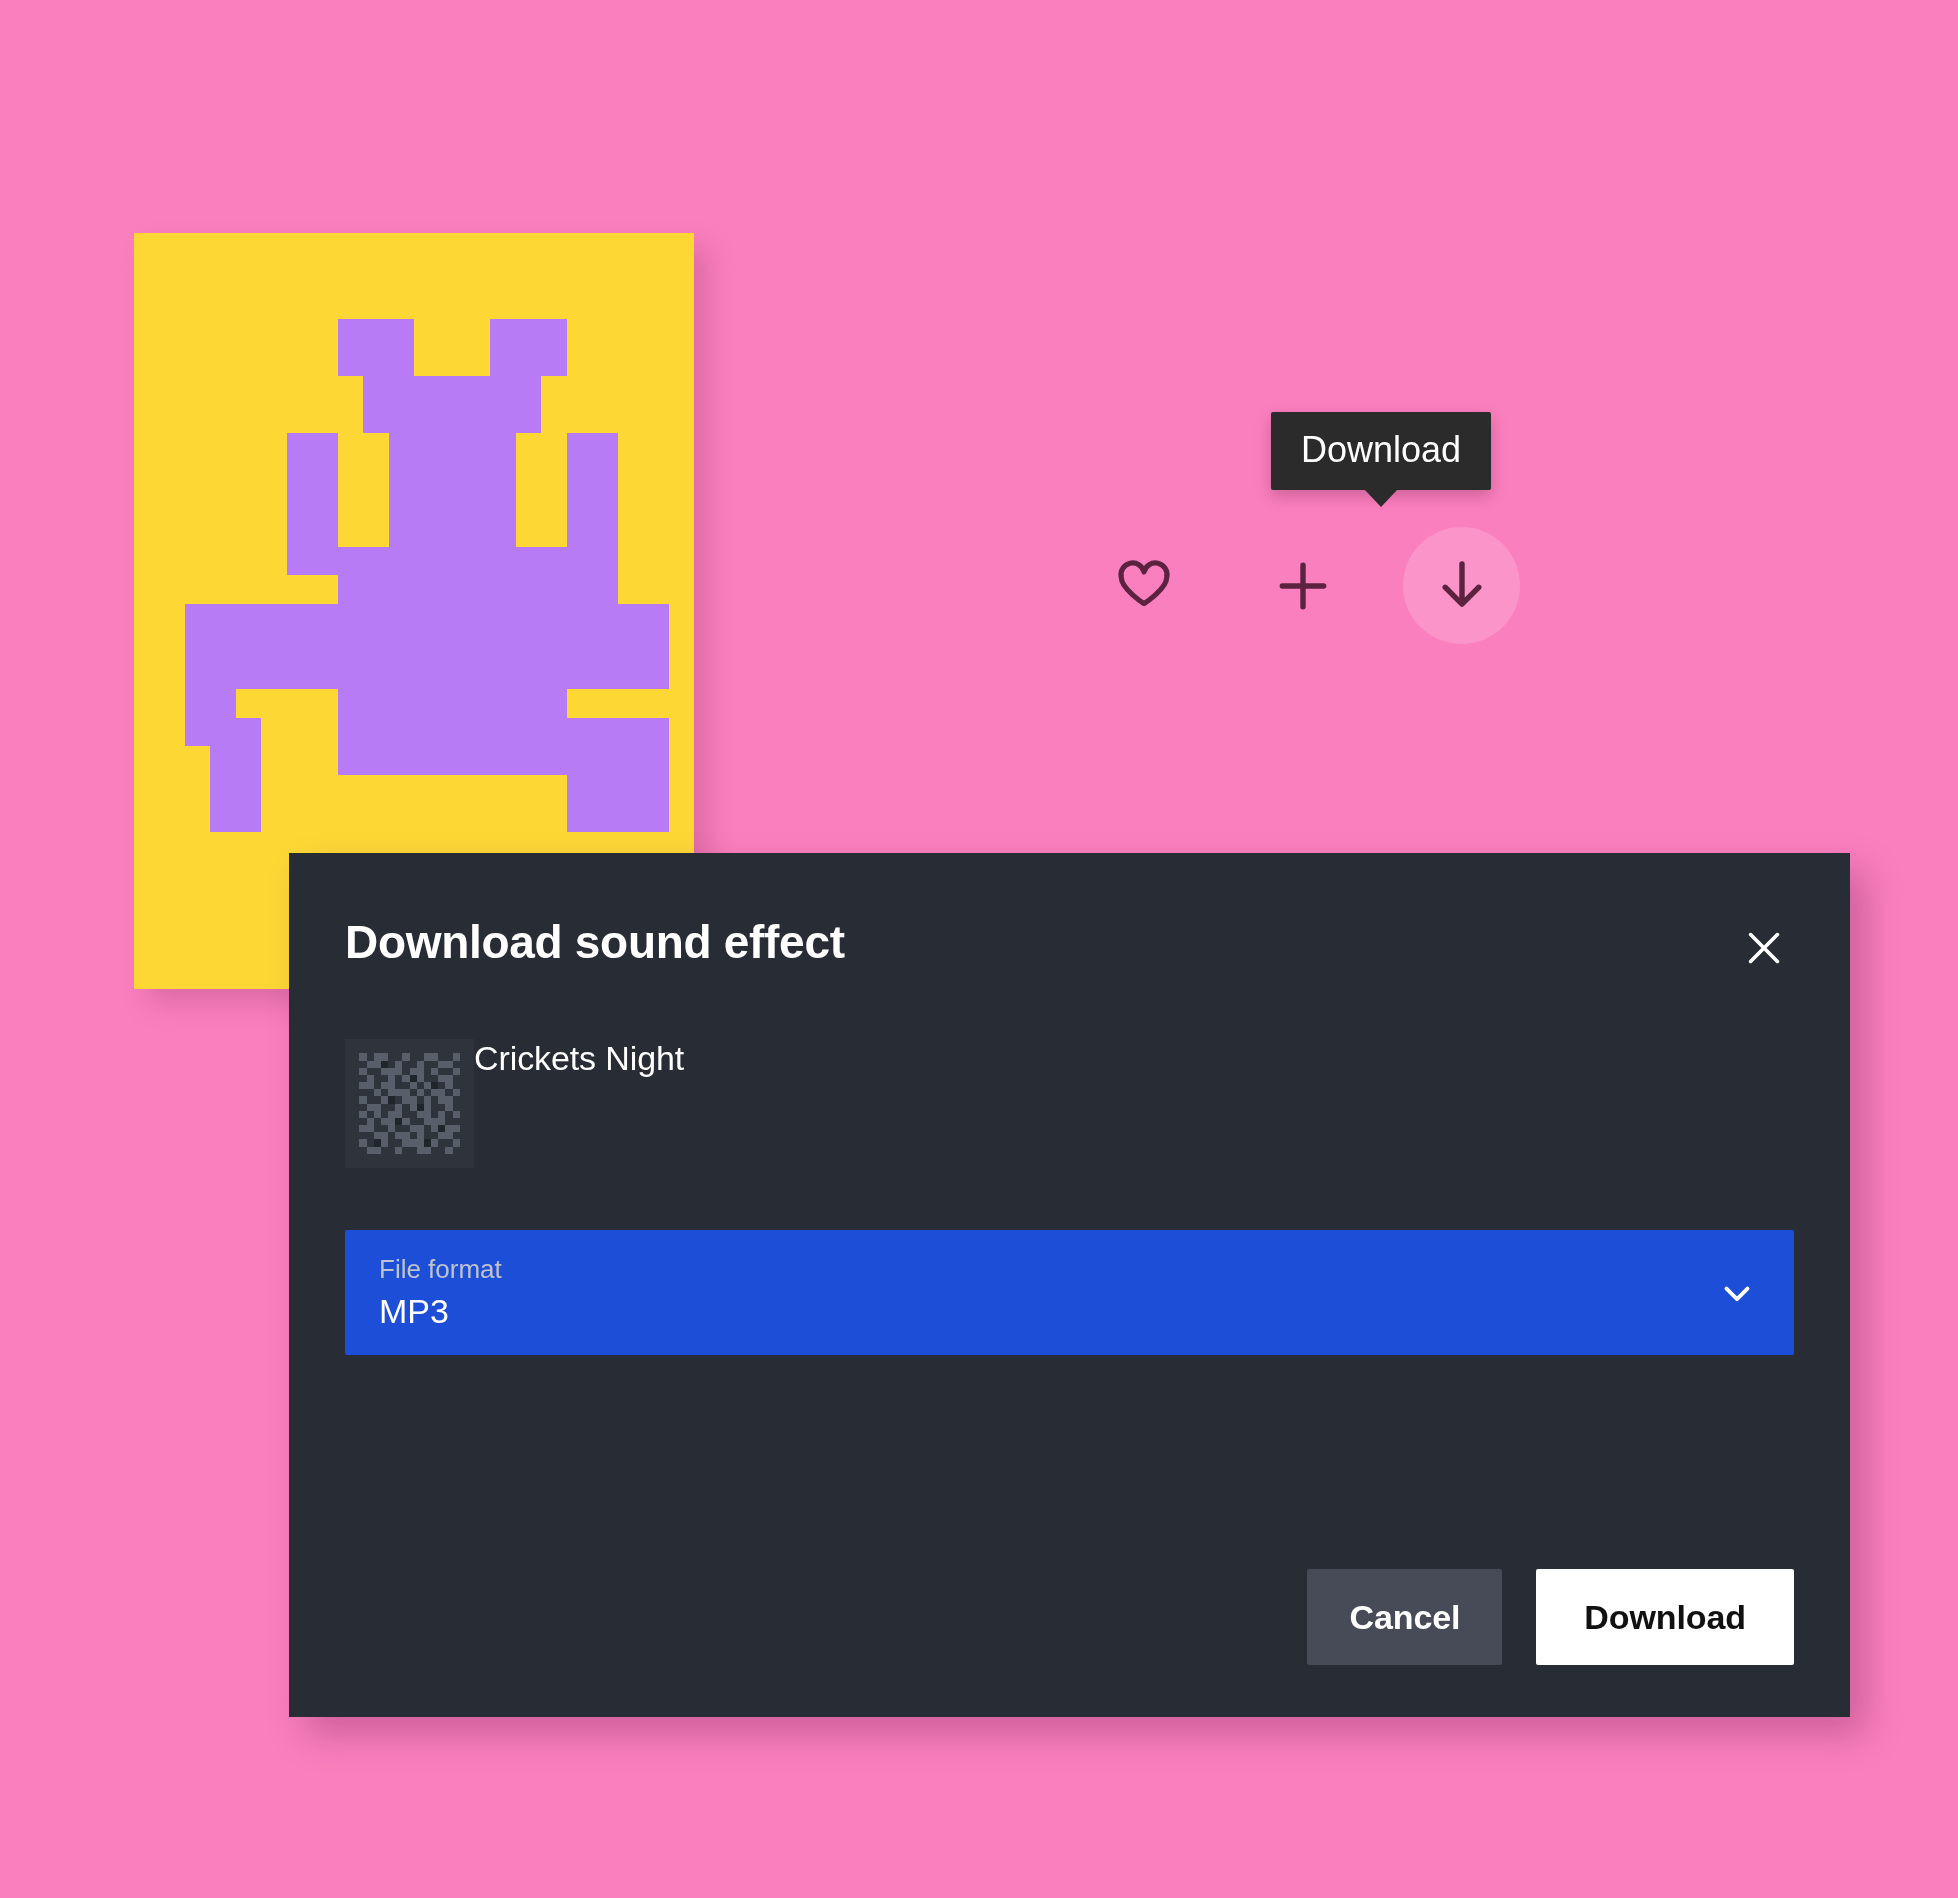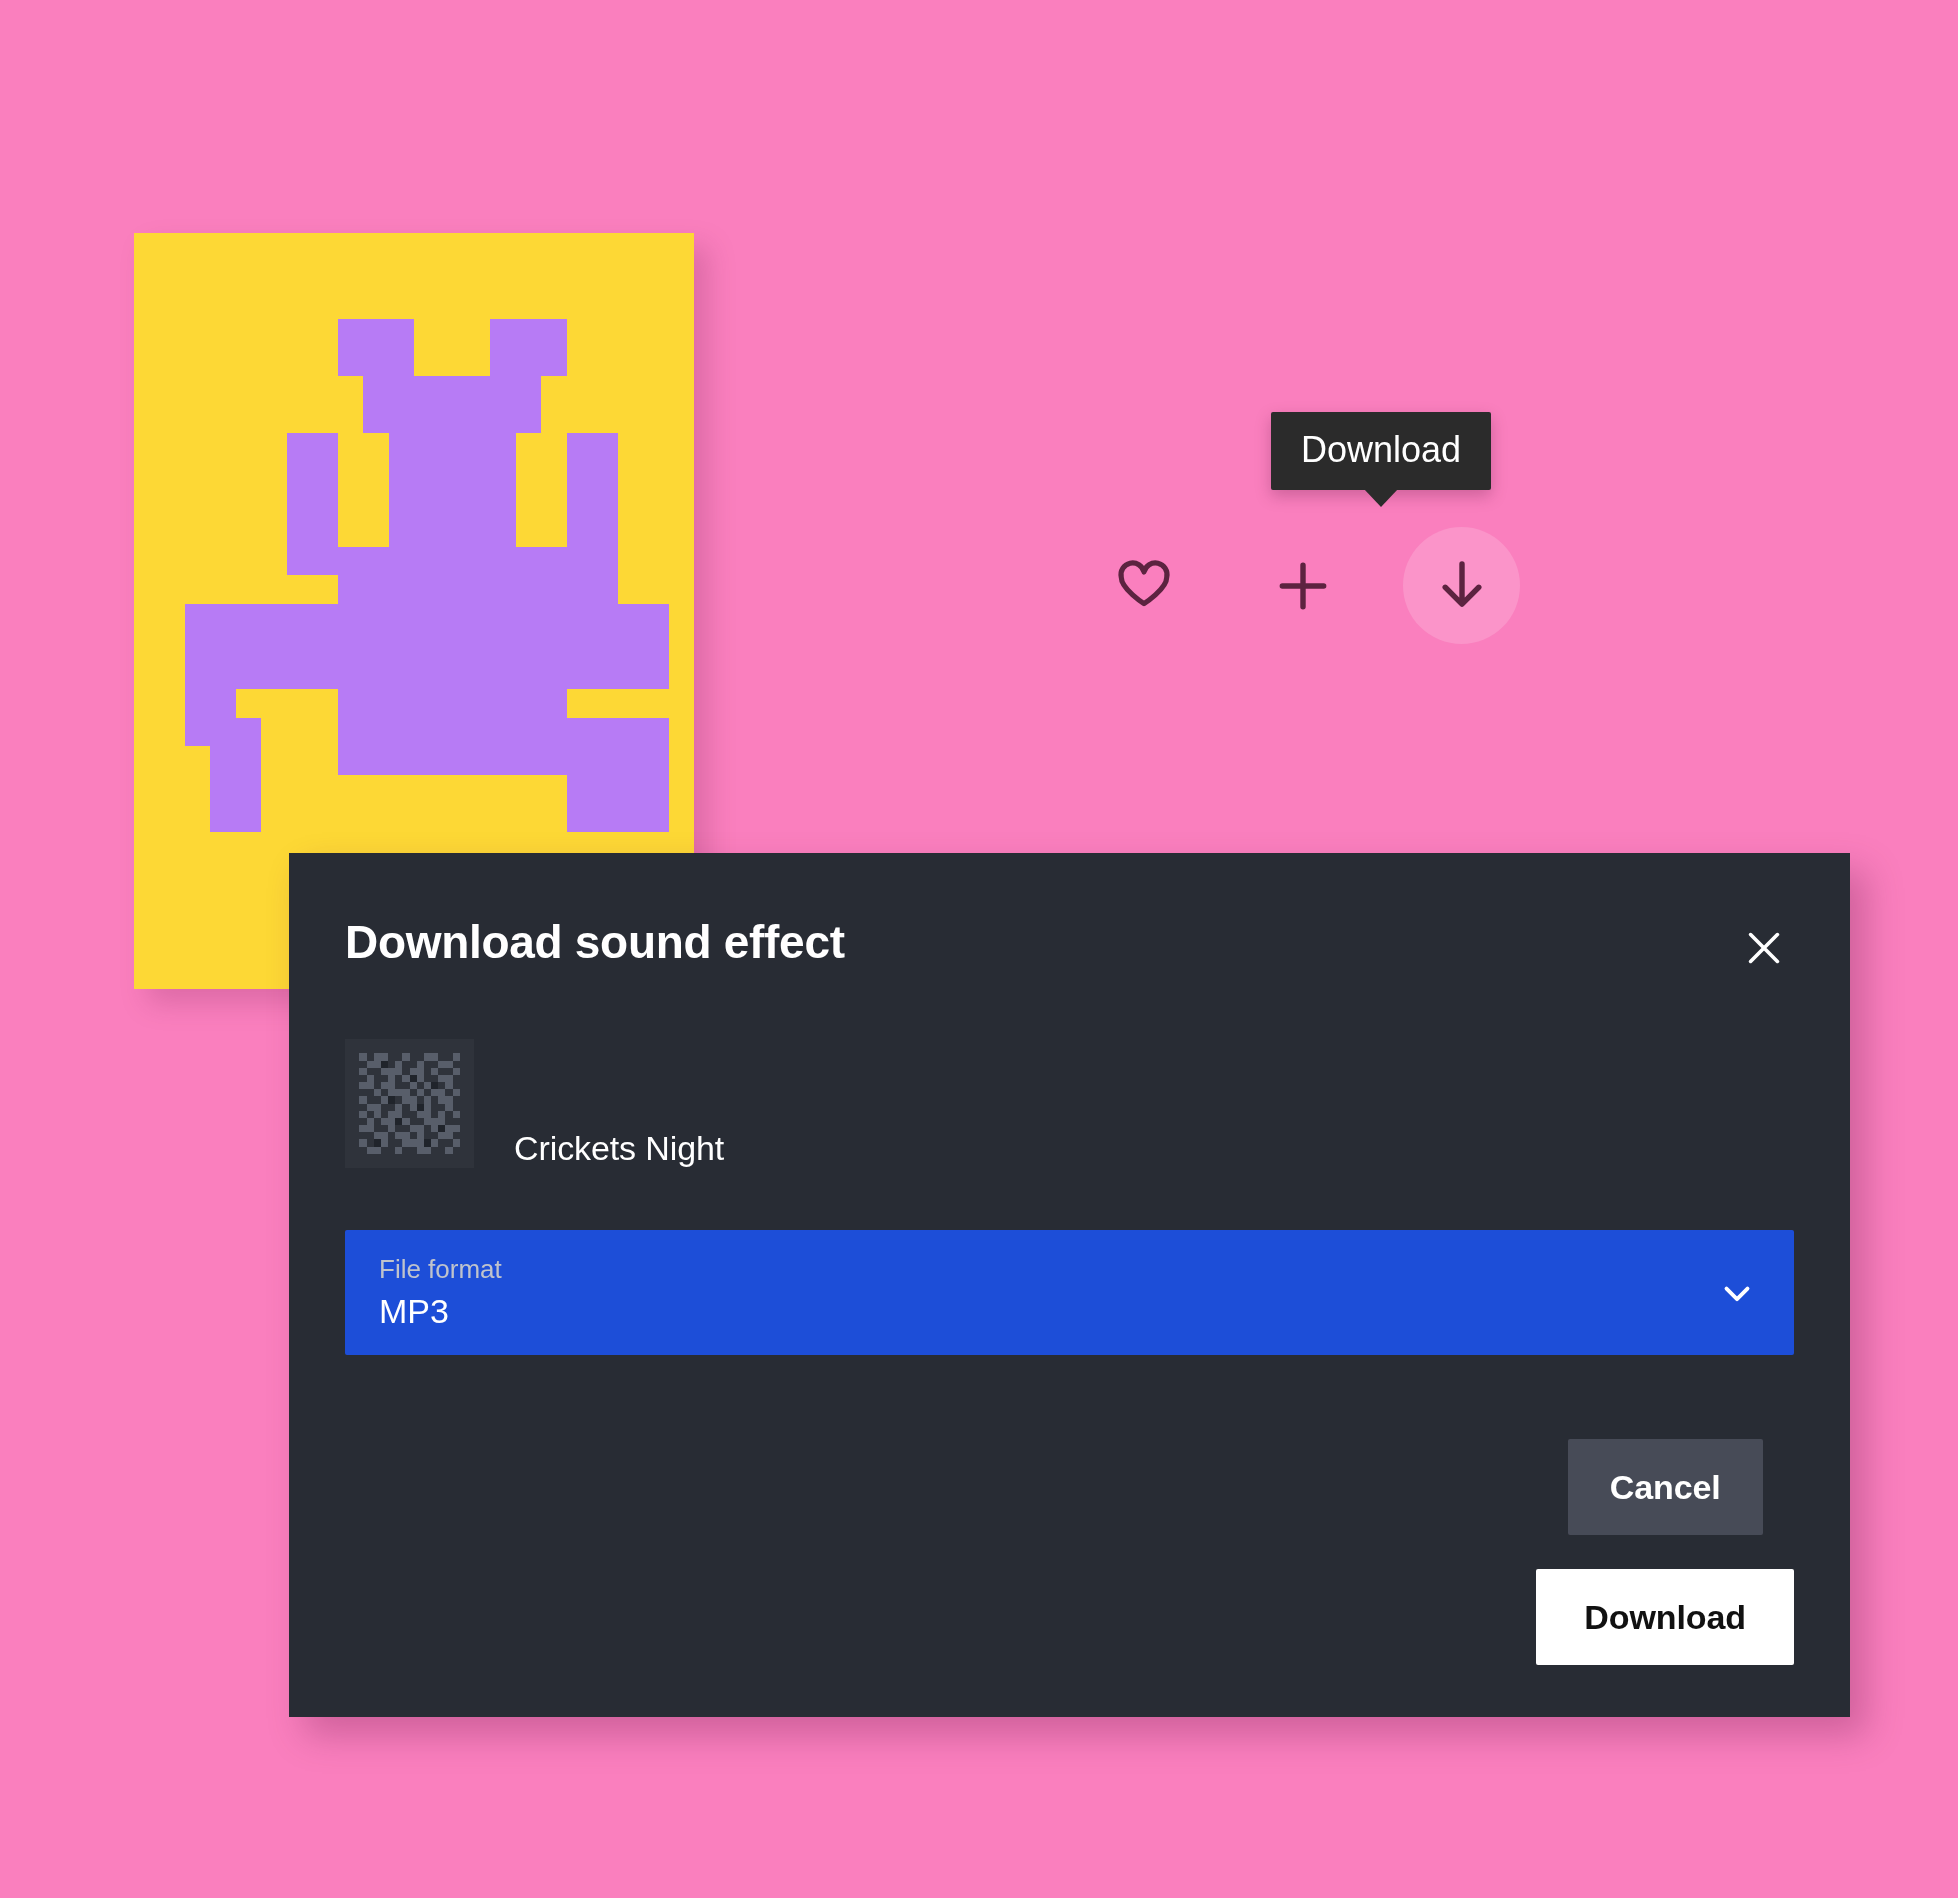--- a/index.html
+++ b/index.html
@@ -104,22 +104,21 @@
   }
   .close-btn {
     background:none; border:none; cursor:pointer;
     width:60px; height:60px;
     display:flex; align-items:center; justify-content:center;
     margin-top:4px;
   }
 
   .track-row {
     display:flex;
-    align-items:flex-end;
-    gap:40px;
+    align-items:flex-start;
     padding:60px 56px 0 56px;
   }
   .track-thumb {
     width:129px; height:129px;
     background:#2F333B;
     flex:none;
     display:block;
   }
   .track-thumb svg { display:block; width:100%; height:100%; }
   .track-title {
@@ -156,21 +155,20 @@
     width:46px; height:46px;
     display:flex; align-items:center; justify-content:center;
   }
 
   .dialog-footer {
     position:absolute;
     right:56px; bottom:52px;
     display:flex;
     align-items:center;
     gap:34px;
-    flex-direction:column;
   }
   .btn {
     border:none;
     cursor:pointer;
     font-size:34px;
     font-weight:bold;
     letter-spacing:-0.1px;
     height:96px;
     padding:0 42px;
     border-radius:2px;

